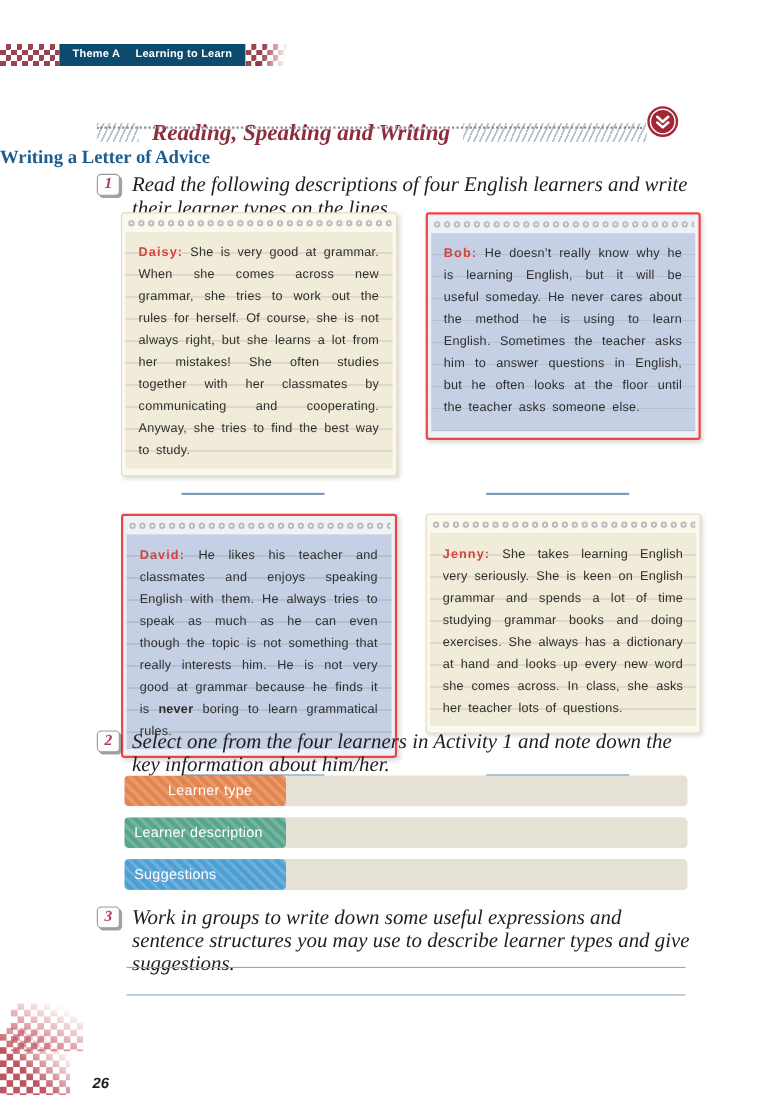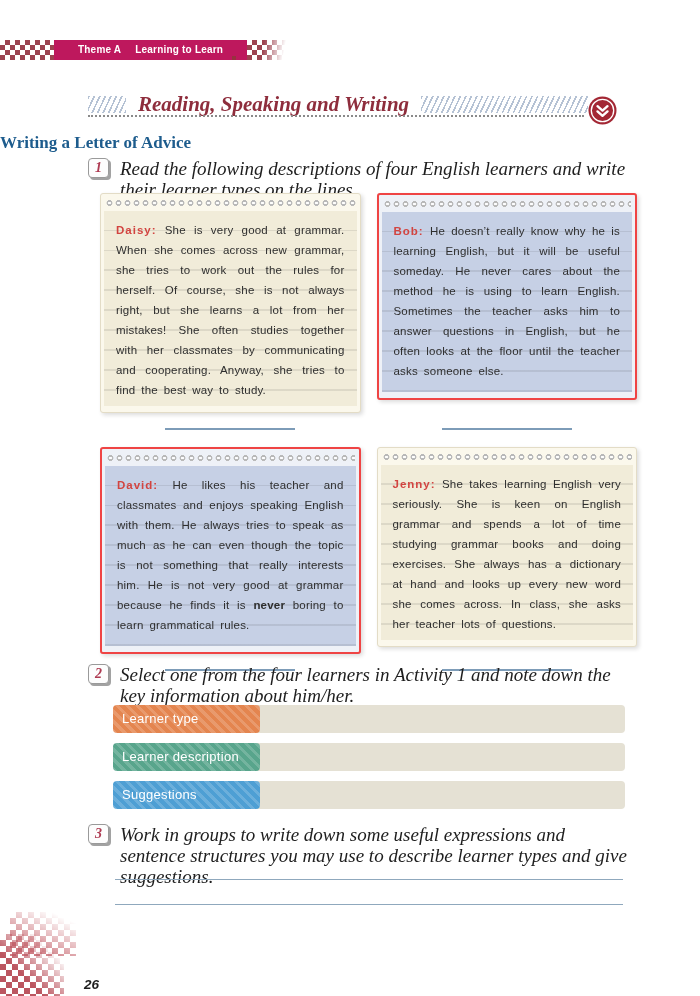--- a/index.html
+++ b/index.html
@@ -11,33 +11,33 @@
   }
 
   
   .checker {
     background-image: conic-gradient(#9c4350 25%, transparent 0 50%, #9c4350 0 75%, transparent 0);
     background-size:10px 10px;
   }
   .theme-strip { position:absolute; top:40px; left:0; height:20px; display:flex; align-items:stretch; }
   .checker-left { width:54px; }
   .theme-badge {
-    background:#be185d; color:#fff; font-size:10px; font-weight:bold;
-    line-height:20px; padding:0 24px; white-space:nowrap; letter-spacing:.2px;
+    background:#0c4a6e; color:#fff; font-size:10px; font-weight:bold;
+    line-height:20px; padding:0 12px; white-space:nowrap; letter-spacing:.2px;
   }
   .theme-badge .gap { display:inline-block; width:14px; }
   .checker-right {
     width:40px;
     -webkit-mask-image:linear-gradient(100deg,#000 40%,transparent 90%);
     mask-image:linear-gradient(100deg,#000 40%,transparent 90%);
   }
   .dot-period { position:absolute; top:56px; left:232px; width:4px; height:4px; background:#96323f; }
 
   
-  .title-row { position:absolute; top:92px; left:88px; width:500px; display:flex; align-items:center; }
+  .title-row { position:absolute; top:108px; left:88px; width:500px; display:flex; align-items:center; }
   .hatch {
     height:17px;
     background-image:repeating-linear-gradient(115deg,#b5c2d4 0 1.6px,transparent 1.6px 5px);
   }
   .hatch-left { width:38px; }
   .hatch-right { flex:1; }
   .section-title {
     font-family:"Liberation Serif", serif; font-style:italic; font-weight:bold;
     font-size:21px; color:#8e2d3c; margin:0 12px; white-space:nowrap;
   }
@@ -64,21 +64,21 @@
   .act-text {
     font-family:"Liberation Serif", serif; font-style:italic;
     font-size:19px; line-height:21px; color:#1e1e1e;
   }
 
   
   .cards-grid {
     position:absolute; top:193px; left:100px; width:537px;
     display:grid; grid-template-columns:1fr 1fr; column-gap:16px; align-items:start;
   }
-  .card { border-radius:3px; padding:3px 3px 6px 3px; box-shadow:2px 2px 4px rgba(0,0,0,.14); }
+  .card { border-radius:3px; padding:3px 3px 6px 3px; box-shadow:2px 2px 4px rgba(0,0,0,.14);margin-left:10px; }
   .card.cream { background:#fbf8ec; border:1px solid #e3dcc6; }
   .card.blue  { background:#eef1f7; border:2px solid #ef4444; }
   .spiral {
     height:13px; margin:0 1px 1px 1px;
     background-image:radial-gradient(circle at 4.5px 6px, rgba(255,255,255,.95) 1.1px, #b9b9b9 1.4px, #b9b9b9 2.7px, transparent 3.2px);
     background-size:9px 13px;
   }
   .card-body {
     padding:9px 12px 6px 12px;
     font-size:11.5px; line-height:20px; letter-spacing:.2px; word-spacing:2.5px;
@@ -208,21 +208,21 @@
     <div class="answer-line"></div>
   </div>
 
   <div class="activity act-2">
     <div class="act-badge">2</div>
     <div class="act-text">Select one from the four learners in Activity 1 and note down the key information about him/her.</div>
   </div>
 
   <div class="bars">
     <div class="bar">
-      <div class="bar-label" style="background-color: rgb(228, 133, 79);">Learner type</div>
+      <div class="bar-label" style="background-color: rgb(228, 133, 79); text-align: center;">Learner type</div>
       <div class="bar-rest"></div>
     </div>
     <div class="bar">
       <div class="bar-label" style="background-color: rgb(88, 165, 140);">Learner description</div>
       <div class="bar-rest"></div>
     </div>
     <div class="bar">
       <div class="bar-label" style="background-color: rgb(78, 159, 212);">Suggestions</div>
       <div class="bar-rest"></div>
     </div>

